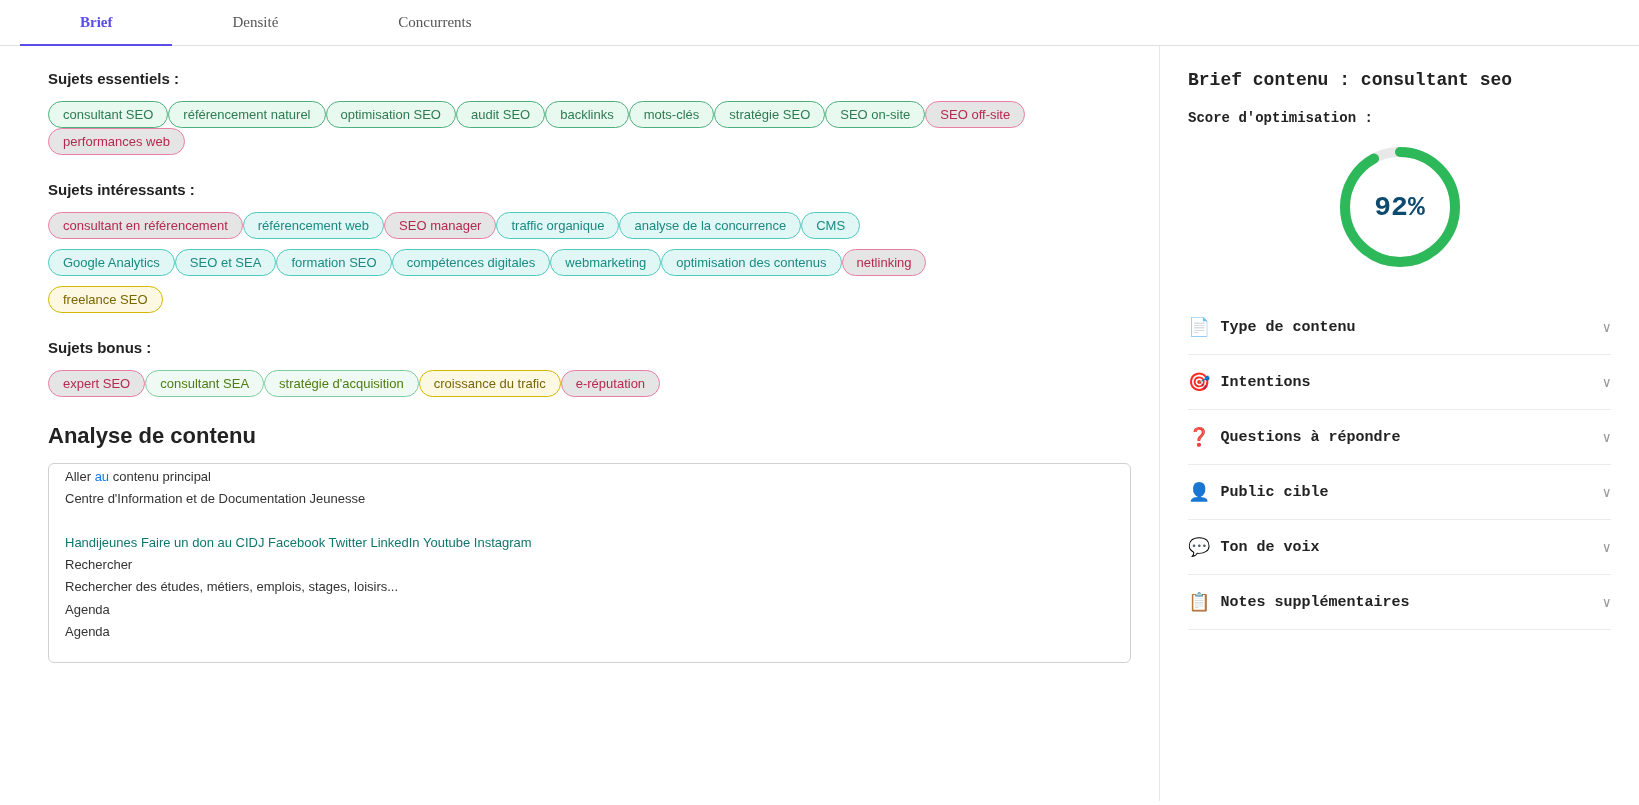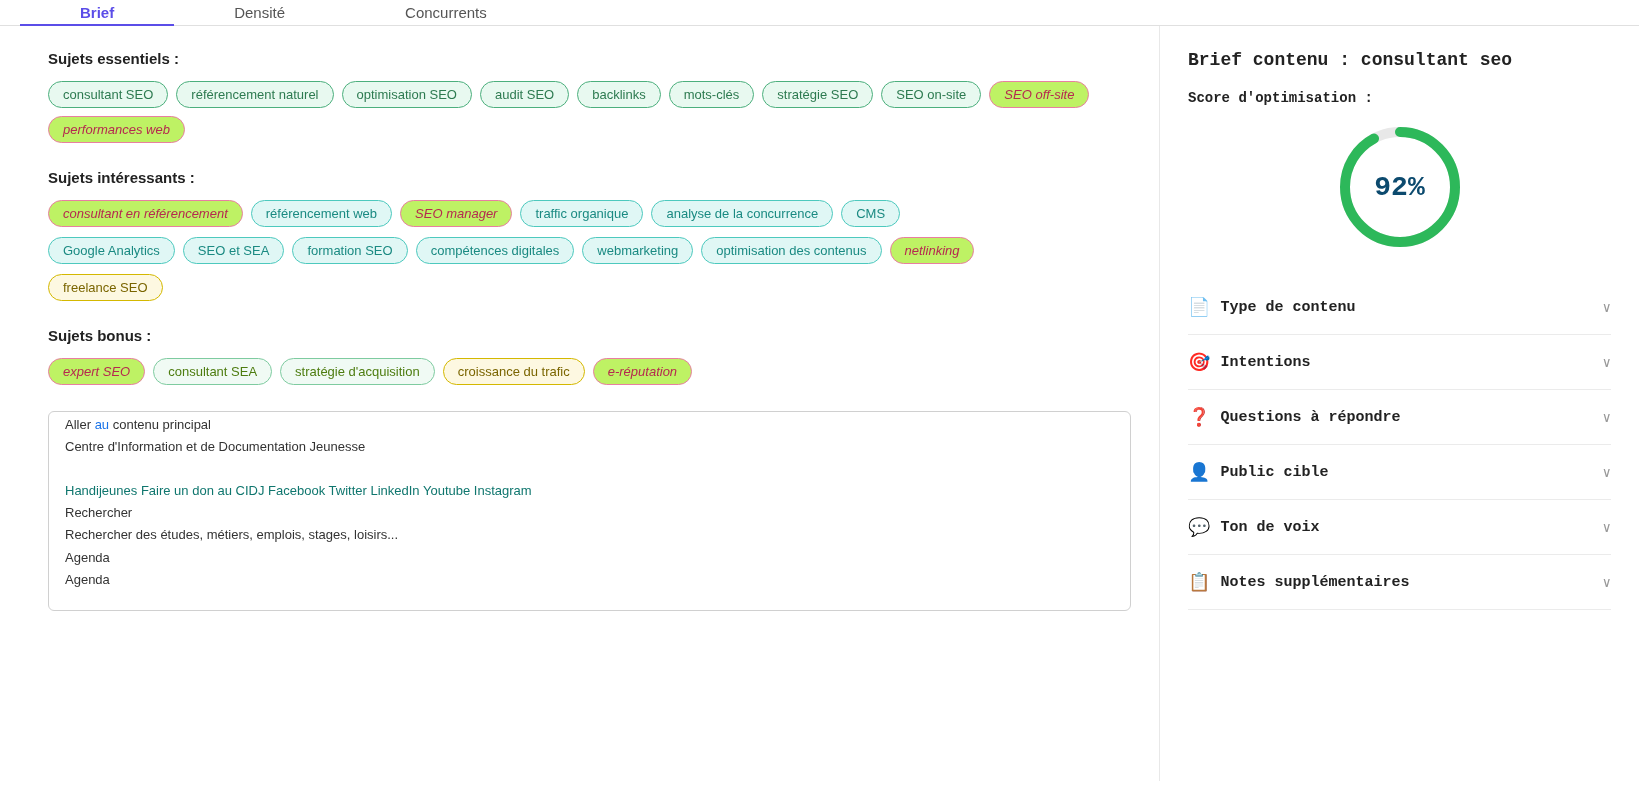--- a/index.html
+++ b/index.html
@@ -1,48 +1,48 @@
 <!DOCTYPE html>
 <html><head>
   <meta charset="utf-8">
   <style>
     * { box-sizing: border-box; margin: 0; padding: 0; }
     body { font-family: -apple-system, BlinkMacSystemFont, 'Segoe UI', Arial, sans-serif; font-size: 14px; color: #222; background: #fff; }
 
     
     .tabs { display: flex; border-bottom: 1px solid #e0e0e0; padding: 0 20px; }
-    .tab { padding: 4px 60px; cursor: pointer; font-size: 15px; color: #555; position: relative; }
+    .tab { padding: 14px 60px; cursor: pointer; font-size: 15px; color: #555; position: relative; font-family: Liberation Serif, serif; }
     .tab.active { color: #5b4de8; font-weight: 600; }
     .tab.active::after { content: ''; position: absolute; bottom: -1px; left: 0; right: 0; height: 2px; background: #5b4de8; }
 
     
     .layout { display: flex; height: calc(100vh - 50px); margin-left: 20px; }
 
     
     .left-panel { flex: 1; padding: 24px 28px; overflow-y: auto; }
 
     
     .right-panel { width: 480px; border-left: 1px solid #e8e8e8; padding: 24px 28px; overflow-y: auto; font-family: Liberation Mono, monospace; }
 
     
     .section-title { font-weight: 700; font-size: 15px; margin-bottom: 14px; }
 
     
-    .tags-row { display: flex; flex-wrap: wrap; gap: 8px; margin-bottom: 10px; }
+    .tags-row { display: flex; flex-wrap: wrap; margin-bottom: 10px; }
 
     .tag {
       display: inline-block;
       padding: 5px 14px;
       border-radius: 20px;
       font-size: 13px;
       border: 1.5px solid;
       cursor: pointer;
     }
     .tag-green { background: #e8f9f0; border-color: #4caf7d; color: #2d7a50; }
-    .tag-pink { background: #bef264; border-color: #e87fa0; color: #b5294f; font-style: italic; }
+    .tag-pink { background: #e5e5e5; border-color: #e87fa0; color: #b5294f; }
     .tag-teal { background: #e0f7f5; border-color: #4dc9be; color: #1a8a82; }
     .tag-yellow { background: #fdf8e1; border-color: #d4b800; color: #7a6500; }
     .tag-light-green { background: #f0faf4; border-color: #7ecba0; color: #4d7c0f; }
 
     .section-gap { margin-bottom: 26px; }
 
     
     .analyse-title { font-size: 22px; font-weight: 700; margin-bottom: 14px; }
     .text-area-box {
       border: 1px solid #d0d0d0;
@@ -174,20 +174,21 @@
       <div class="tags-row" id="bonus-tags">
           <span class="tag tag-pink">expert SEO</span>
           <span class="tag tag-light-green">consultant SEA</span>
           <span class="tag tag-light-green">stratégie d'acquisition</span>
           <span class="tag tag-yellow">croissance du trafic</span>
           <span class="tag tag-pink">e-réputation</span>
         </div>
     </div>
 
     <div>
+      <div class="analyse-title">Analyse de contenu</div>
       <div class="text-area-box" id="analyse-content">
           <div>Aller <span class="link">au</span> contenu principal</div>
           <div>Centre d'Information et de Documentation Jeunesse</div>
           <div>&nbsp;</div>
           <div><span class="red-text">Handijeunes Faire un don au CIDJ Facebook Twitter LinkedIn Youtube Instagram</span></div>
           <div>Rechercher</div>
           <div>Rechercher des études, métiers, emplois, stages, loisirs...</div>
           <div>Agenda</div>
           <div>Agenda</div>
         </div>

